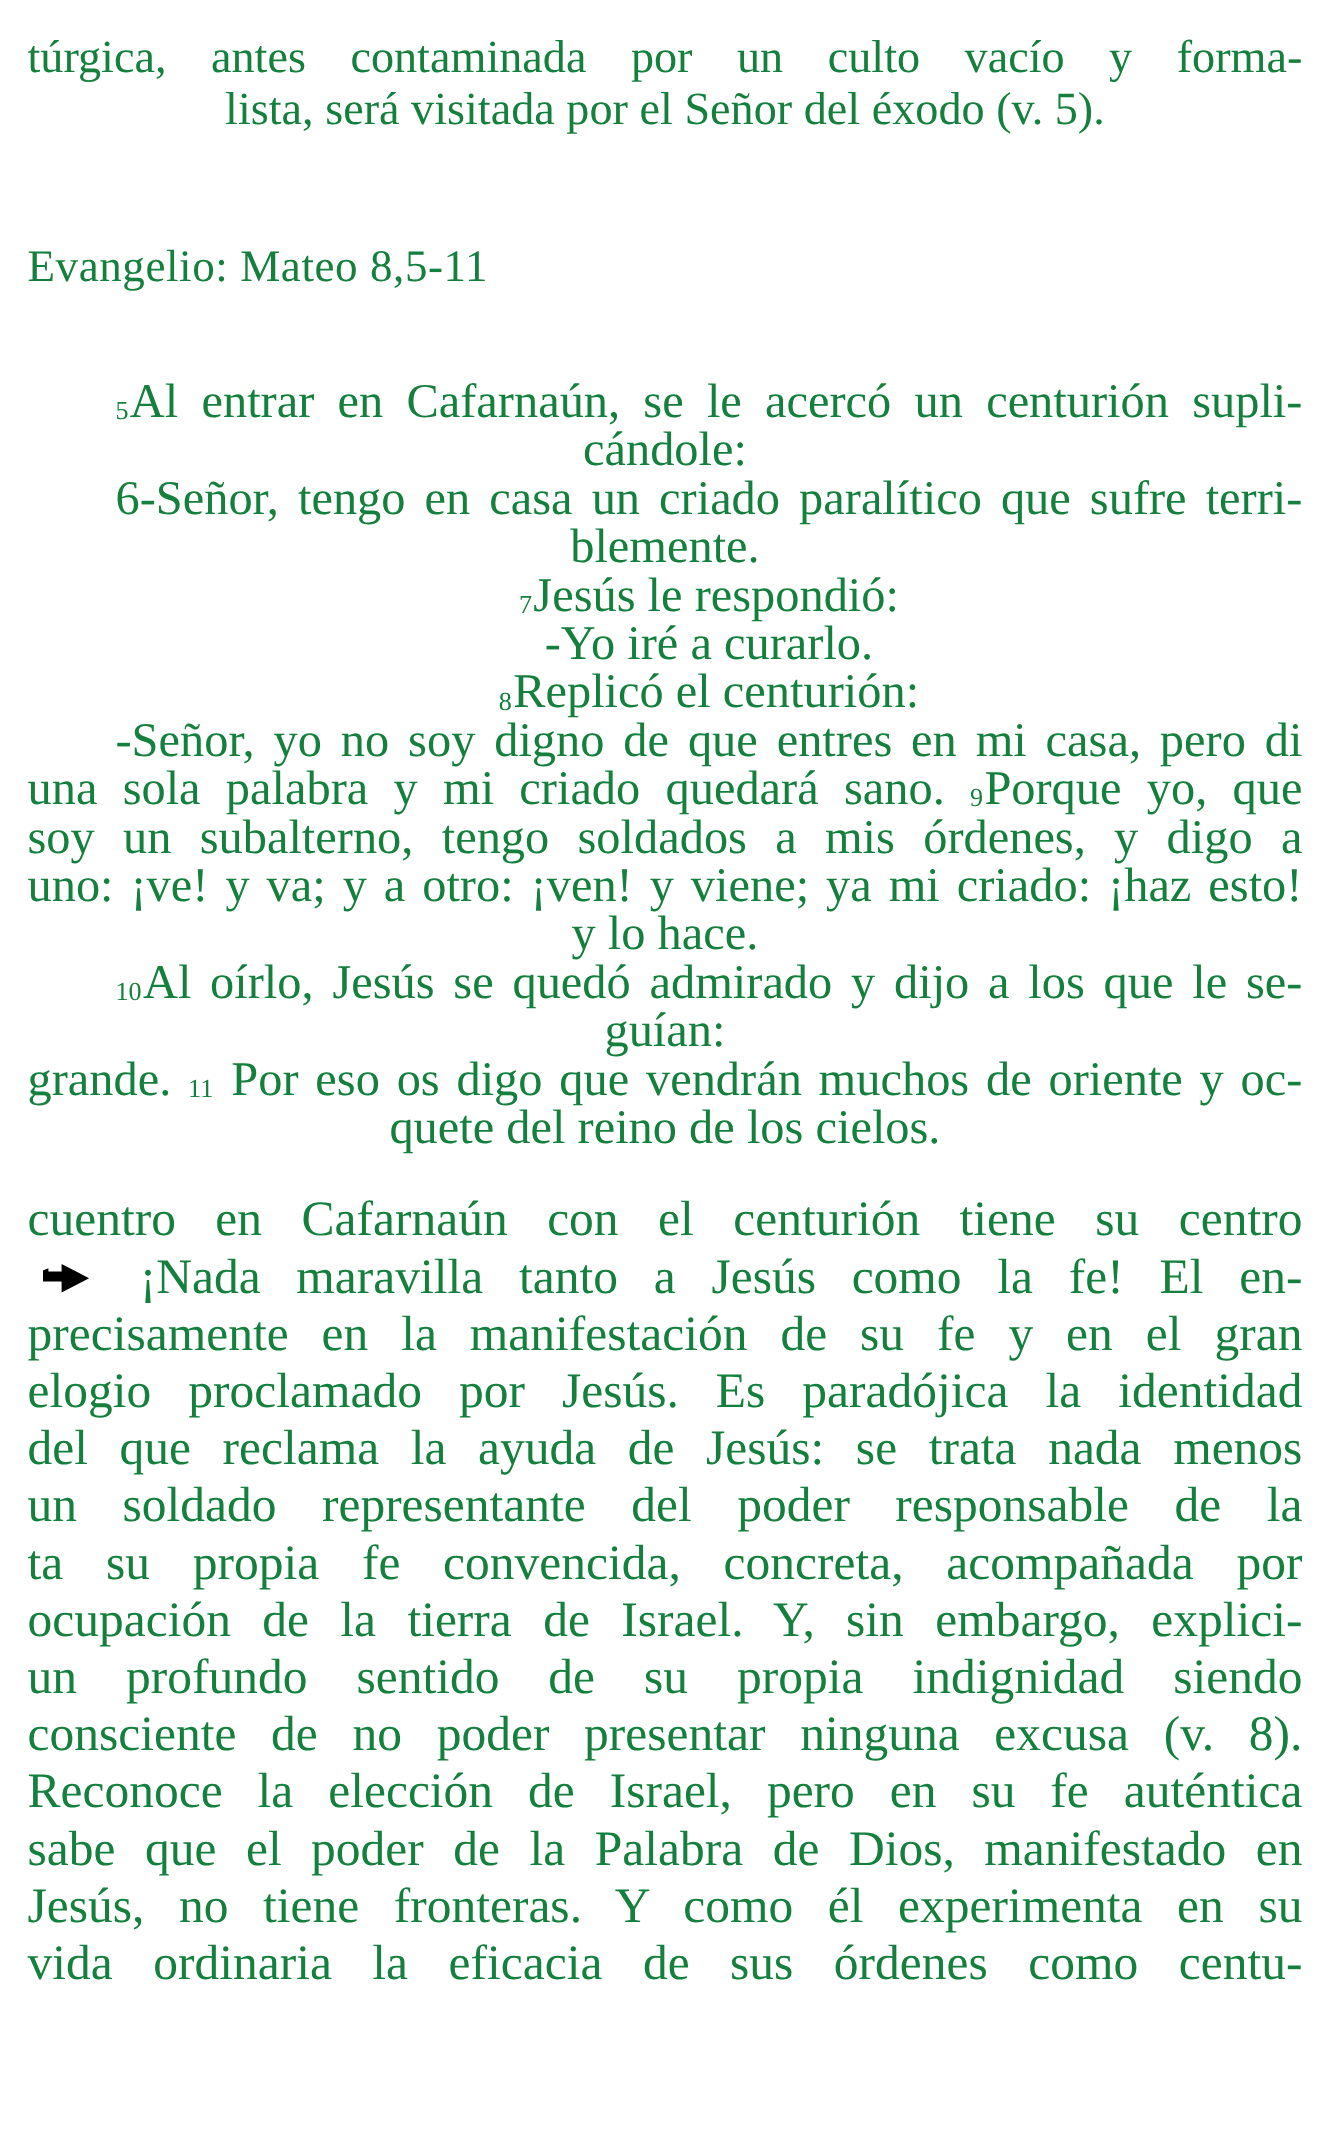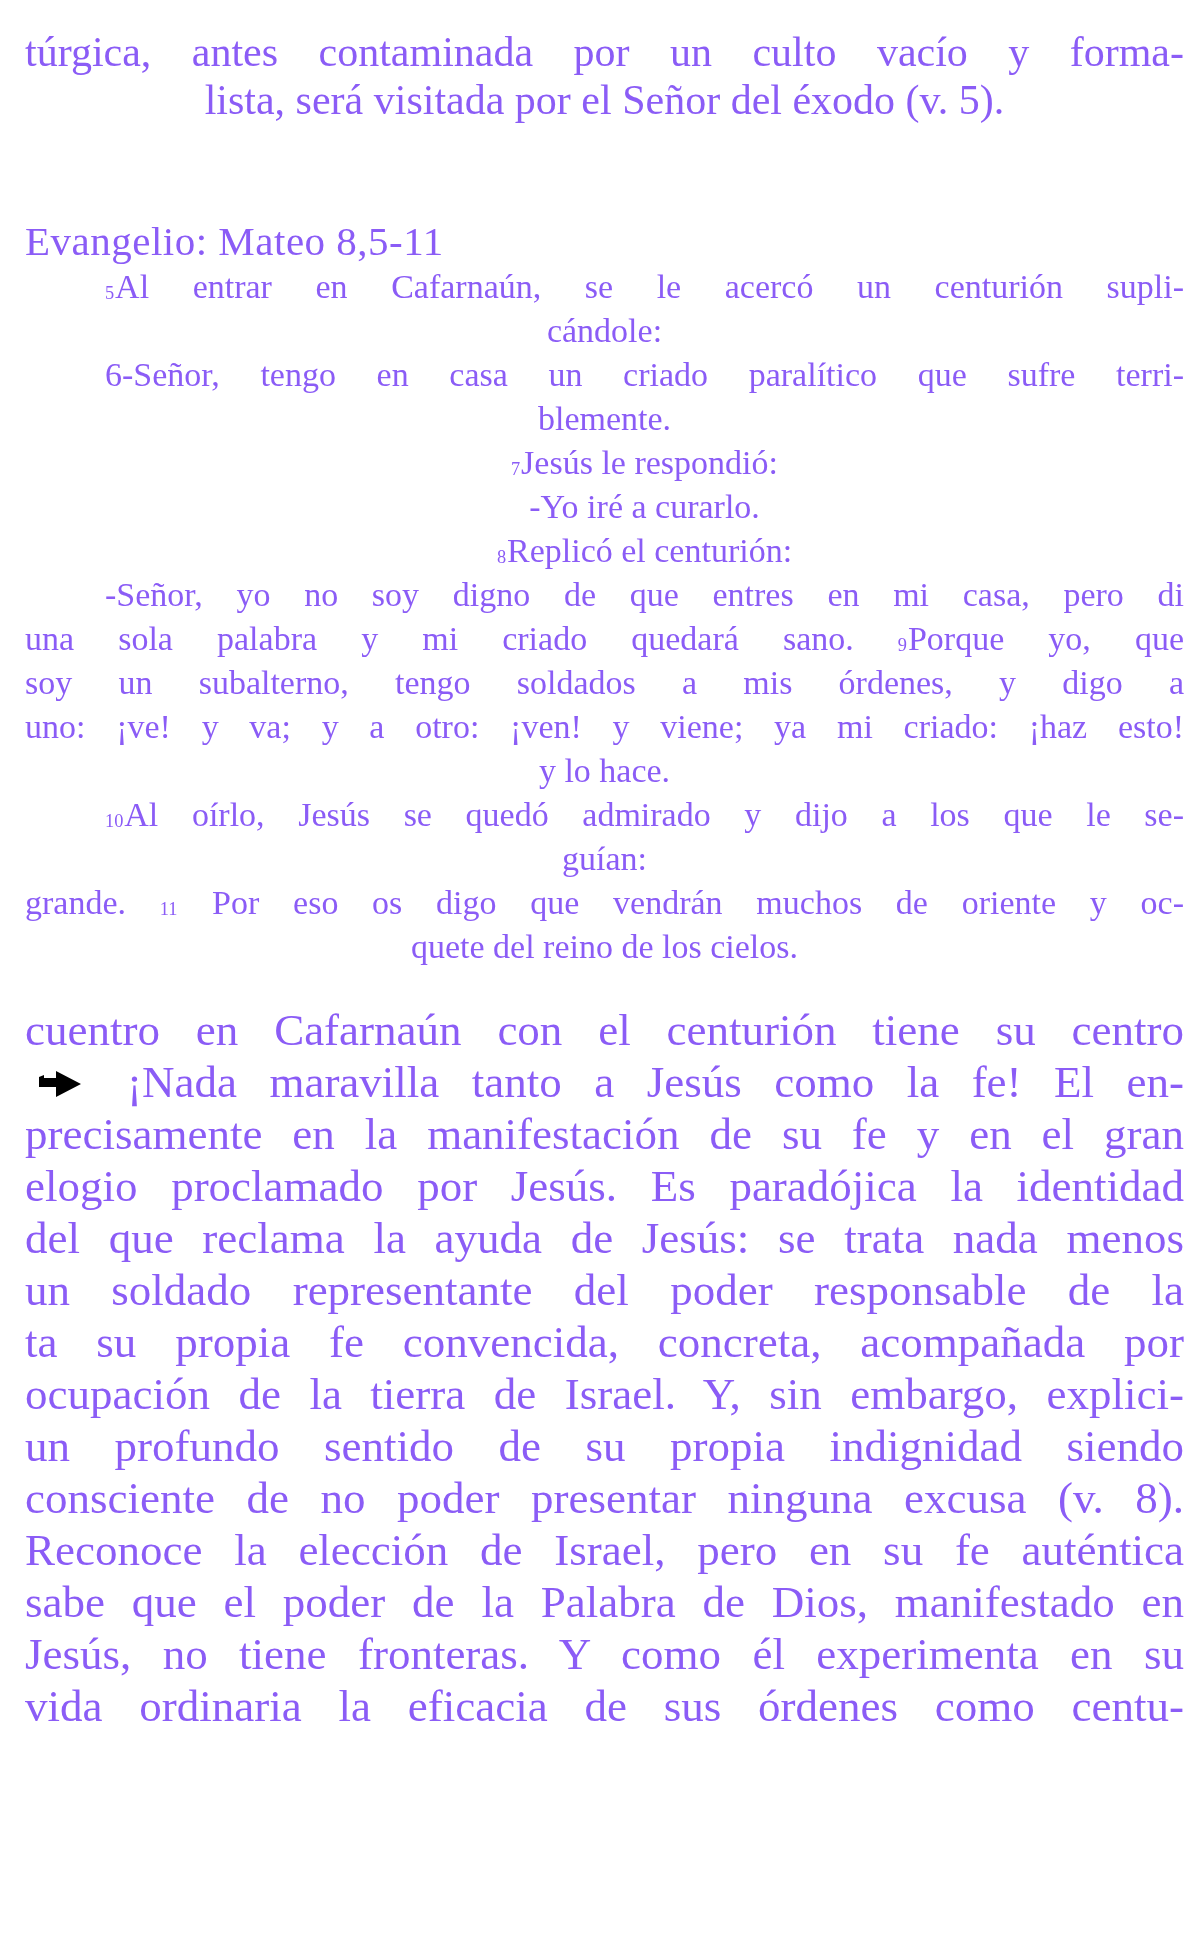--- a/index.html
+++ b/index.html
@@ -9,41 +9,42 @@
     width: 1204px;
     height: 1957px;
     overflow: hidden;
   }
   .page {
     box-sizing: border-box;
     width: 1204px;
     height: 1957px;
     padding: 16px 20px 0 25px;
     background: #ffffff;
-    color: #8b5cf6;
+    color: #15803d;
     font-family: "Liberation Serif", "DejaVu Serif", serif;
   }
   .line { white-space: normal; text-align: center; }
   .just { text-align: justify; text-align-last: justify; }
   .ind  { text-indent: 80px; }
 
   .intro {
     font-size: 42px;
     line-height: 48px;
     padding-top: 12px;
   }
   .heading {
     margin-top: 93px;
     font-size: 41px;
     line-height: 48px;
     font-weight: normal;
     letter-spacing: 0.5px;
   }
   .gospel {
-    font-size: 34px;
+    margin-top: 78px;
+    font-size: 44px;
     line-height: 44px;
   }
   .commentary {
     margin-top: 35px;
     font-size: 45px;
     line-height: 52px;
   }
   .vnum {
     font-size: 0.54em;
     line-height: 0;

